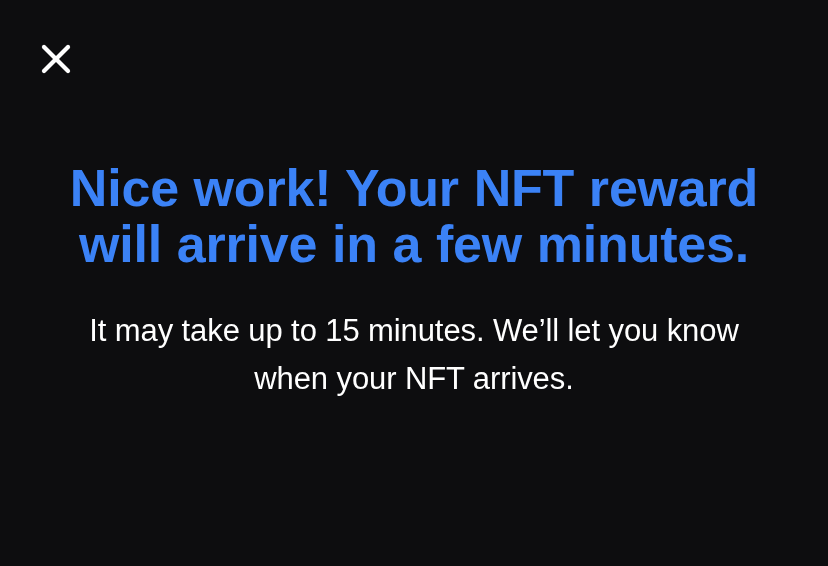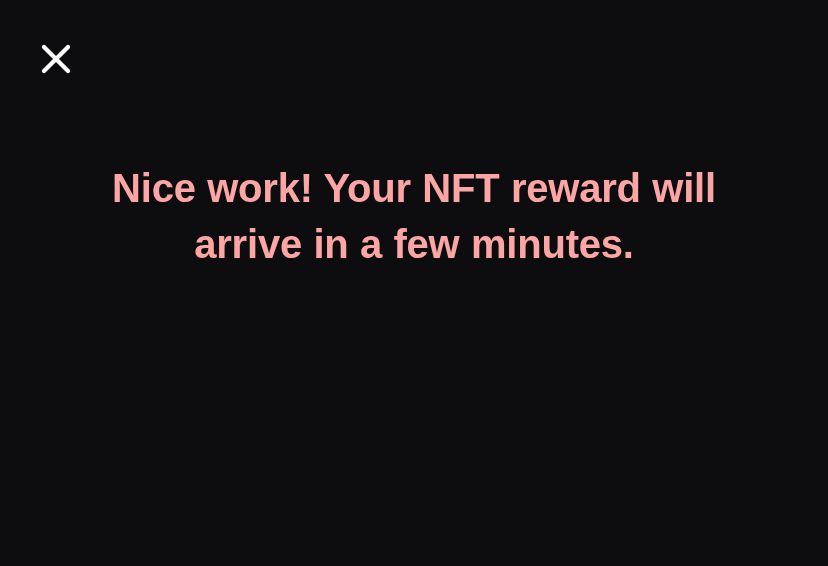--- a/index.html
+++ b/index.html
@@ -55,22 +55,22 @@
     top: 0;
     width: 828px;
     padding-top: 160px;
     box-sizing: border-box;
     text-align: center;
   }
 
   .headline {
     margin: 0 auto;
     width: 700px;
-    color: #fca5a5;
-    font-size: 40px;
+    color: #3b82f6;
+    font-size: 52px;
     line-height: 56px;
     font-weight: 700;
     letter-spacing: -0.2px;
     word-spacing: 0.5px;
   }
 
   .subtext {
     margin: 35px auto 0 auto;
     width: 730px;
     color: #ffffff;
@@ -89,15 +89,16 @@
     <span>
       <svg viewBox="0 0 30 30" xmlns="http://www.w3.org/2000/svg" aria-hidden="true">
         <line x1="3" y1="3" x2="27" y2="27"></line>
         <line x1="27" y1="3" x2="3" y2="27"></line>
       </svg>
     </span>
   </button>
 
   <div class="content">
     <h1 class="headline">Nice work! Your NFT reward will arrive in a few minutes.</h1>
+    <p class="subtext">It may take up to 15 minutes. We’ll let you know when your NFT arrives.</p>
   </div>
 
 </div>
 
 </body></html>

